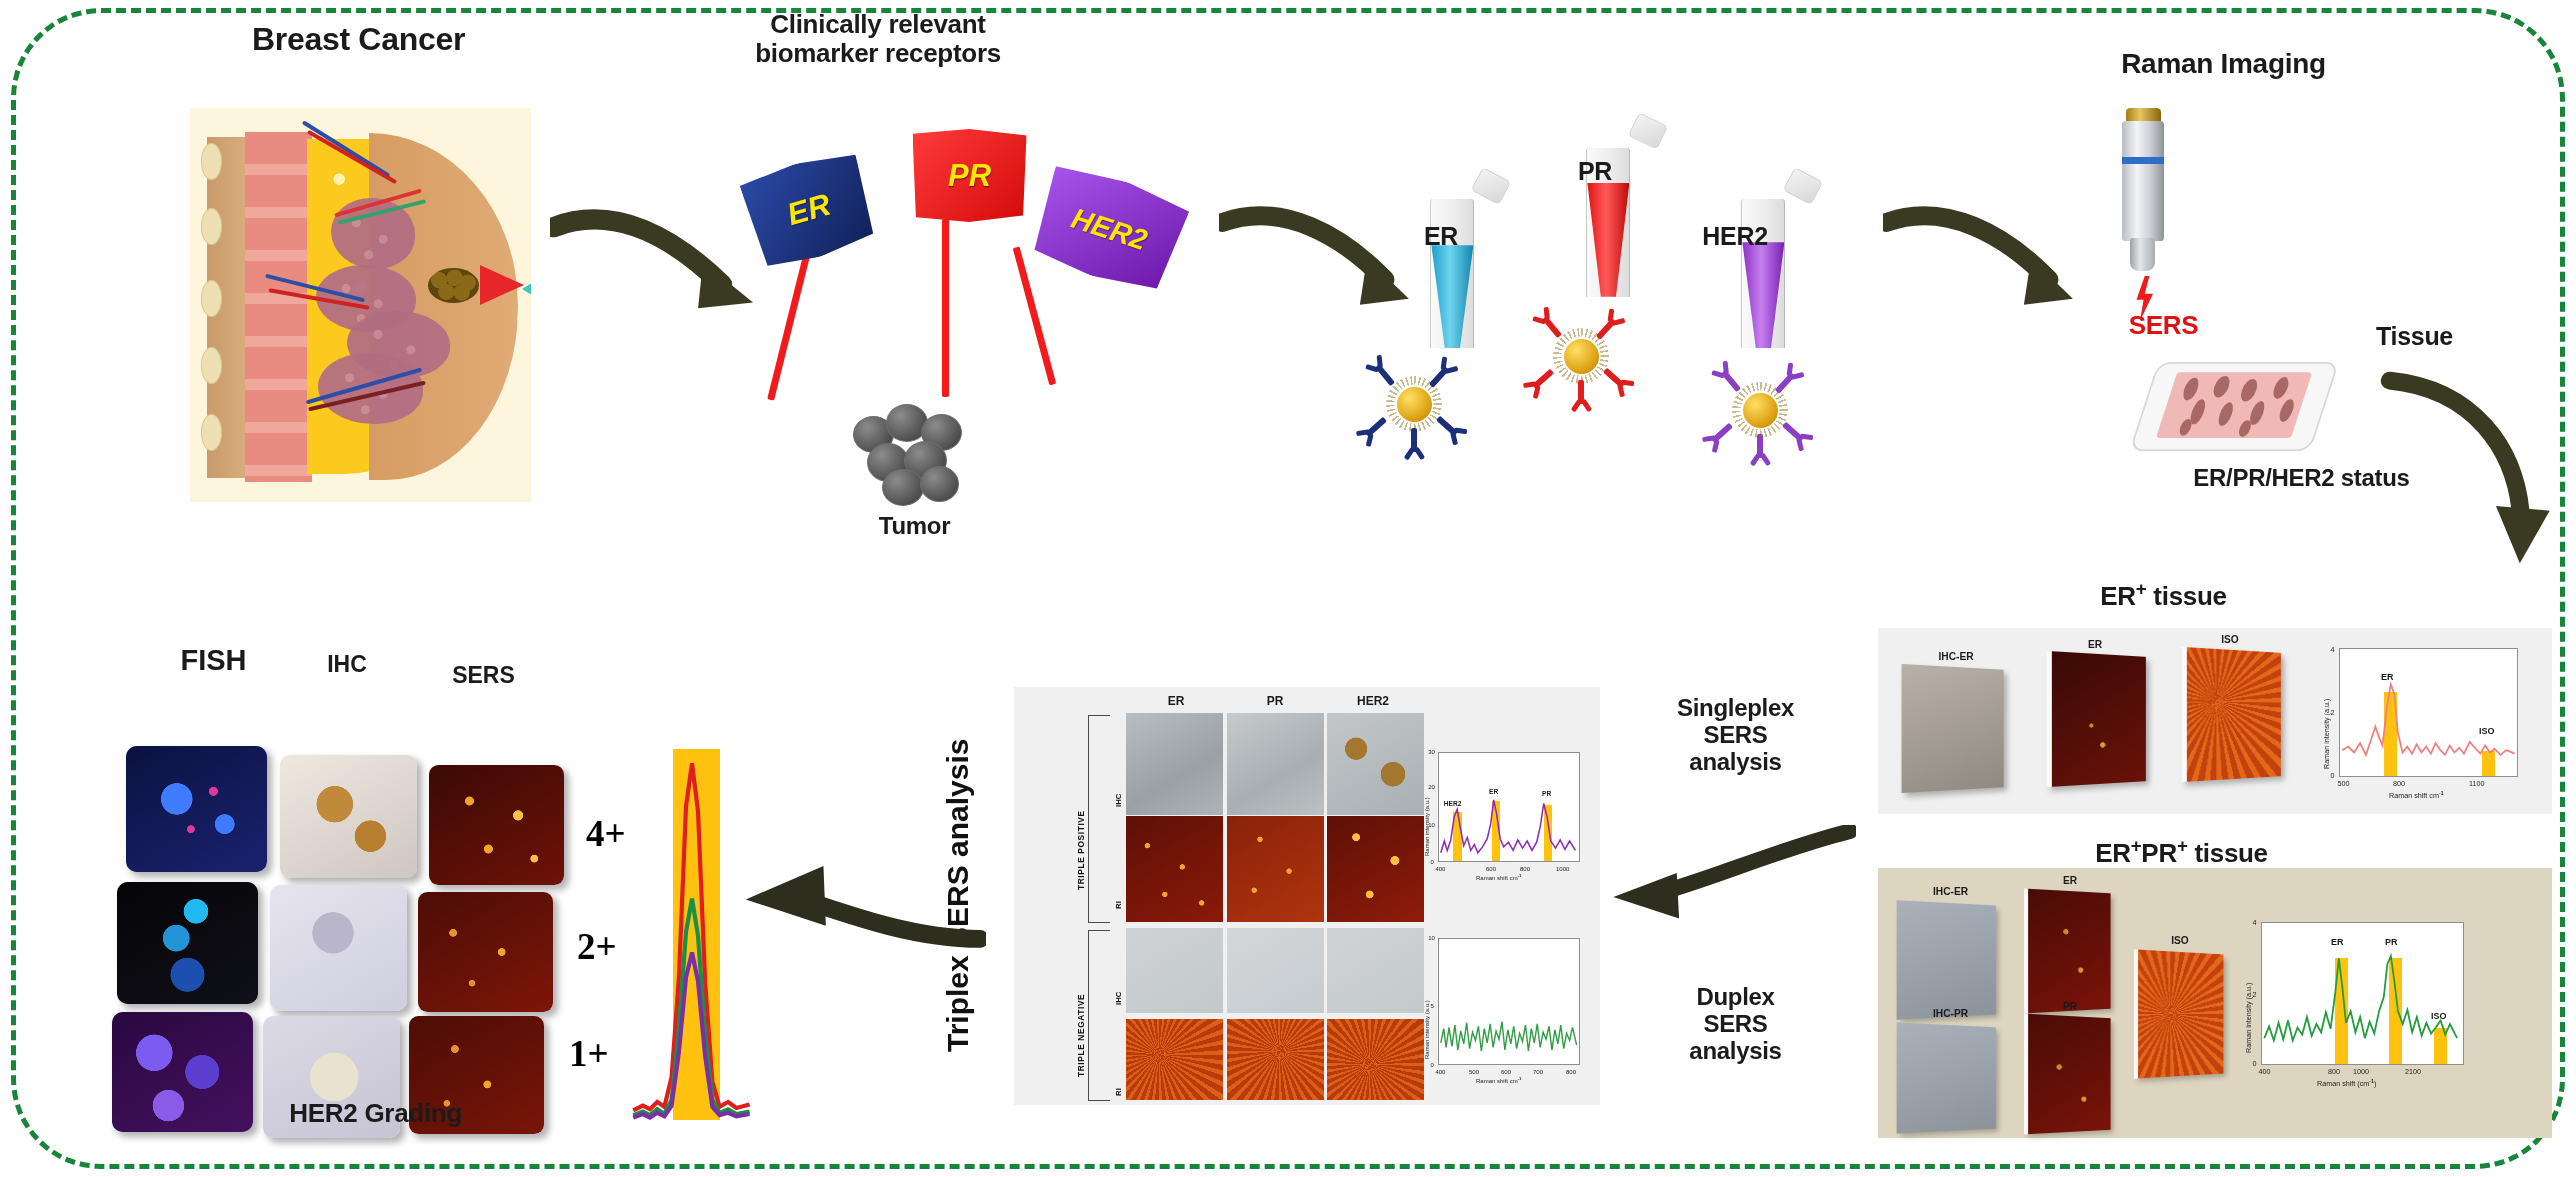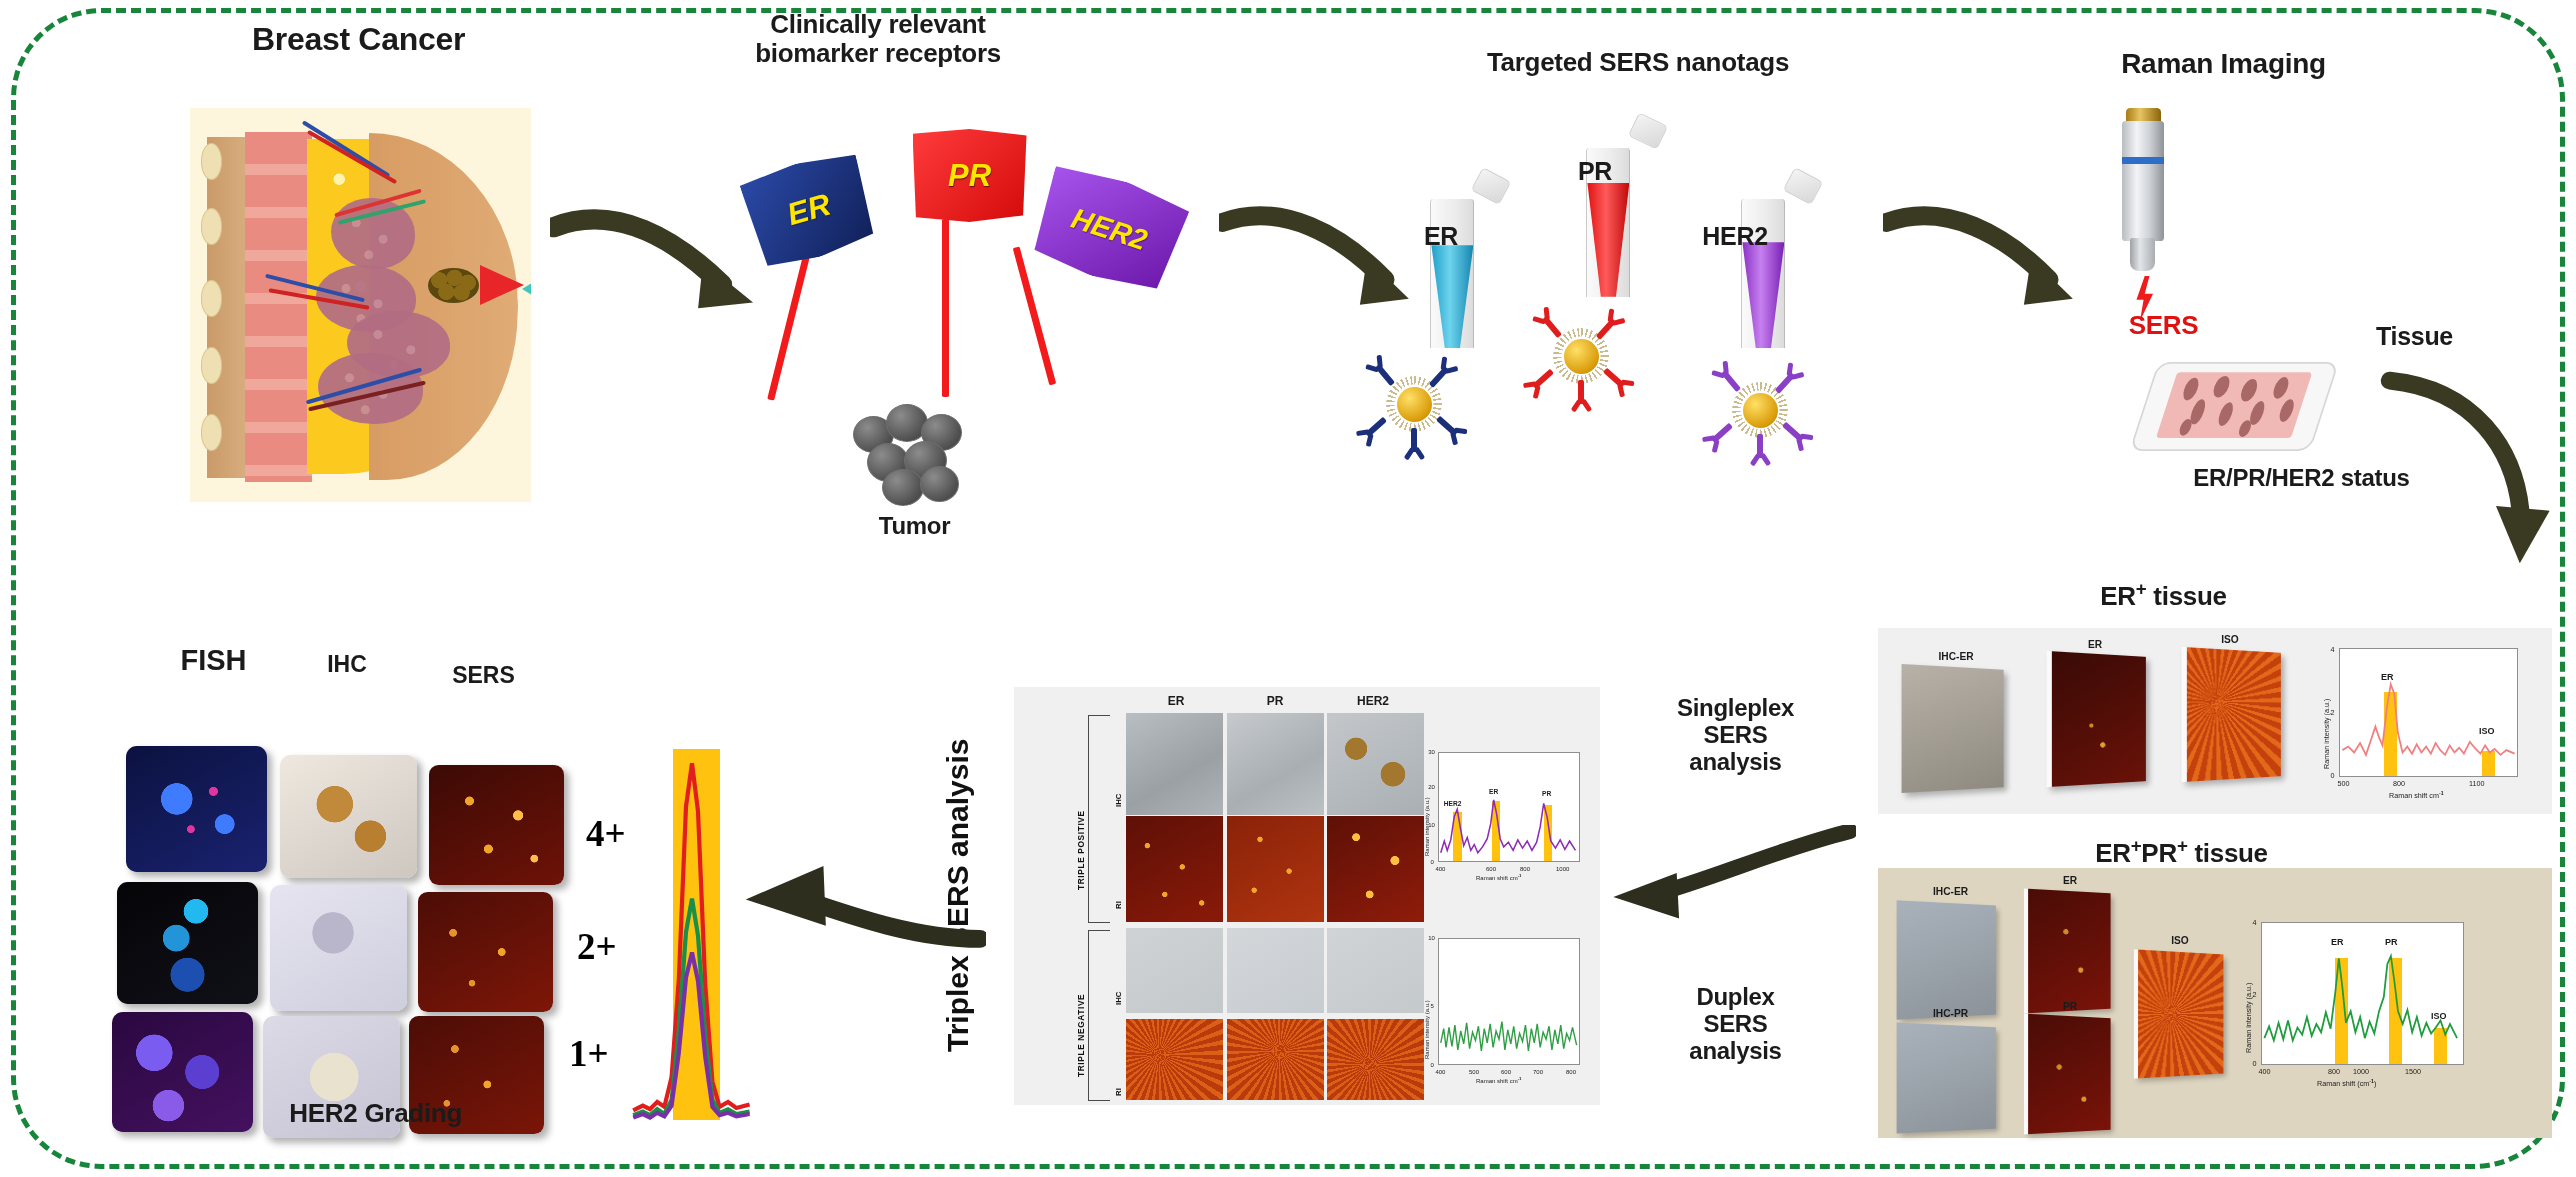--- a/index.html
+++ b/index.html
@@ -189,21 +189,20 @@
 
   <div id="frame"></div>
 
   <div class="ttl" style="left:185px;top:21.5px;width:347px;font-size:32px;">Breast Cancer</div>
 
   <div class="ttl" style="left:675px;top:9.6px;width:406px;font-size:26px;">
     <div>Clinically relevant</div>
     <div>biomarker receptors</div>
   </div>
 
-  <div class="ttl" style="left:1369px;top:48px;width:538px;font-size:26px;">Targeted SERS nanotags</div>
 
   <div class="ttl" style="left:2038px;top:48px;width:371px;font-size:28px;">Raman Imaging</div>
 
   <div id="breast-art">
     <div class="b-chest"></div>
     <div class="b-ribs"></div>
     <div class="b-rib-node" style="top:35px;"></div>
     <div class="b-rib-node" style="top:100px;"></div>
     <div class="b-rib-node" style="top:172px;"></div>
     <div class="b-rib-node" style="top:239px;"></div>
@@ -464,21 +463,21 @@
       <div class="plot-band" style="left:172px;bottom:0;width:13px;height:36px;"></div>
       <svg style="position:absolute;inset:0;width:100%;height:100%;" viewBox="0 0 340 240" preserveAspectRatio="none">
         <polyline fill="none" stroke="#1f9c3c" stroke-width="3" points="4,196 12,176 20,200 28,170 36,198 44,166 52,200 60,178 68,190 76,160 84,192 92,172 100,186 108,152 116,180 124,118 130,60 136,110 142,170 150,150 158,186 166,160 174,196 182,168 190,188 198,150 206,126 212,70 218,56 224,100 230,150 238,172 246,148 254,186 262,160 270,192 278,170 286,188 294,178 302,166 310,190 318,172 330,196"></polyline>
       </svg>
       <div class="plot-peaklbl" style="left:69px;top:14.3px;">ER</div>
       <div class="plot-peaklbl" style="left:123px;top:14.3px;">PR</div>
       <div class="plot-peaklbl" style="left:169px;top:88px;">ISO</div>
       <div class="tick" style="left:-3.6px;bottom:-12px;">400</div>
       <div class="tick" style="left:66px;bottom:-12px;">800</div>
       <div class="tick" style="left:91px;bottom:-12px;">1000</div>
-      <div class="tick" style="left:143px;bottom:-12px;">1500</div>
+      <div class="tick" style="left:143px;bottom:-12px;">2100</div>
       <div class="tick" style="left:-9.6px;bottom:-3.6px;">0</div>
       <div class="tick" style="left:-9.6px;bottom:65px;">2</div>
       <div class="tick" style="left:-9.6px;top:-4.8px;">4</div>
       <div class="axis-lbl axis-y" style="left:-18px;top:130px;">Raman intensity (a.u.)</div>
       <div class="axis-lbl" style="left:55px;bottom:-24px;">
         <span>Raman shift (cm</span><span class="sup">-1</span><span>)</span>
       </div>
     </div>
   </div>
 

